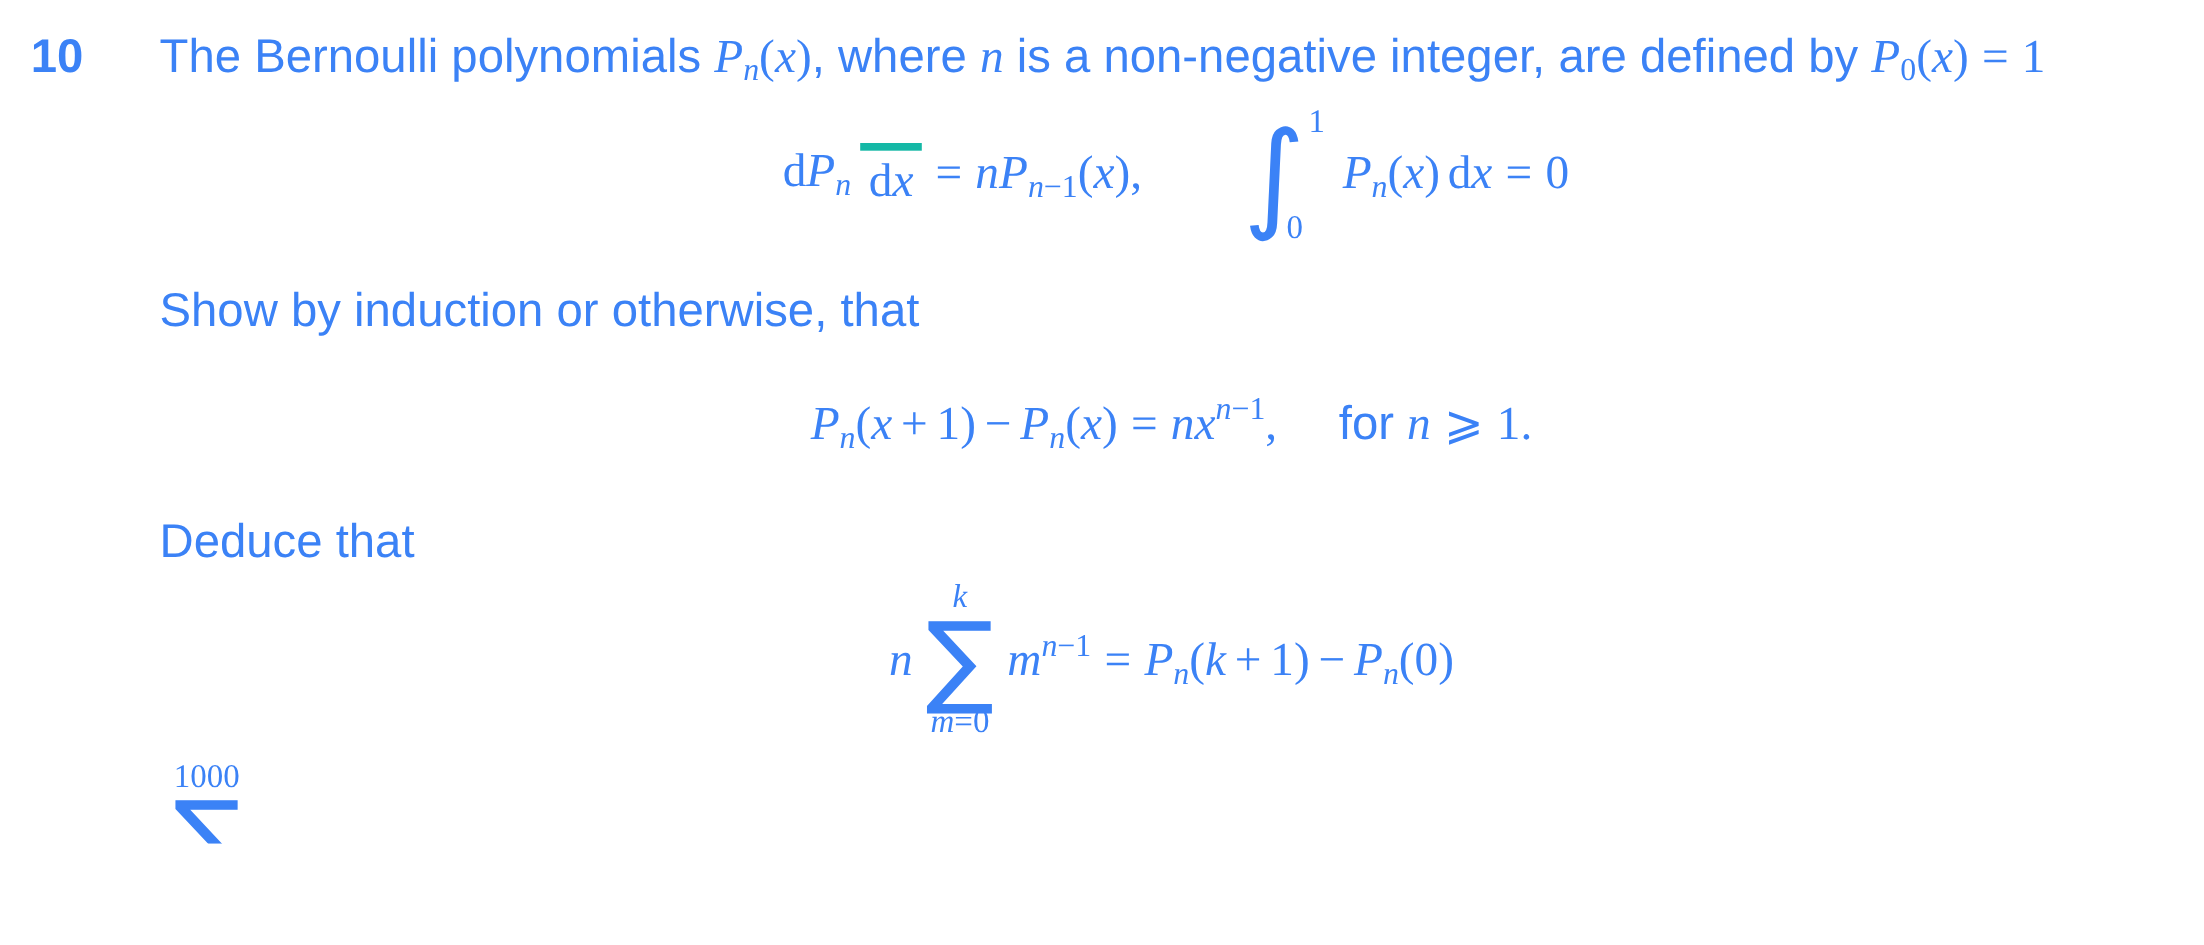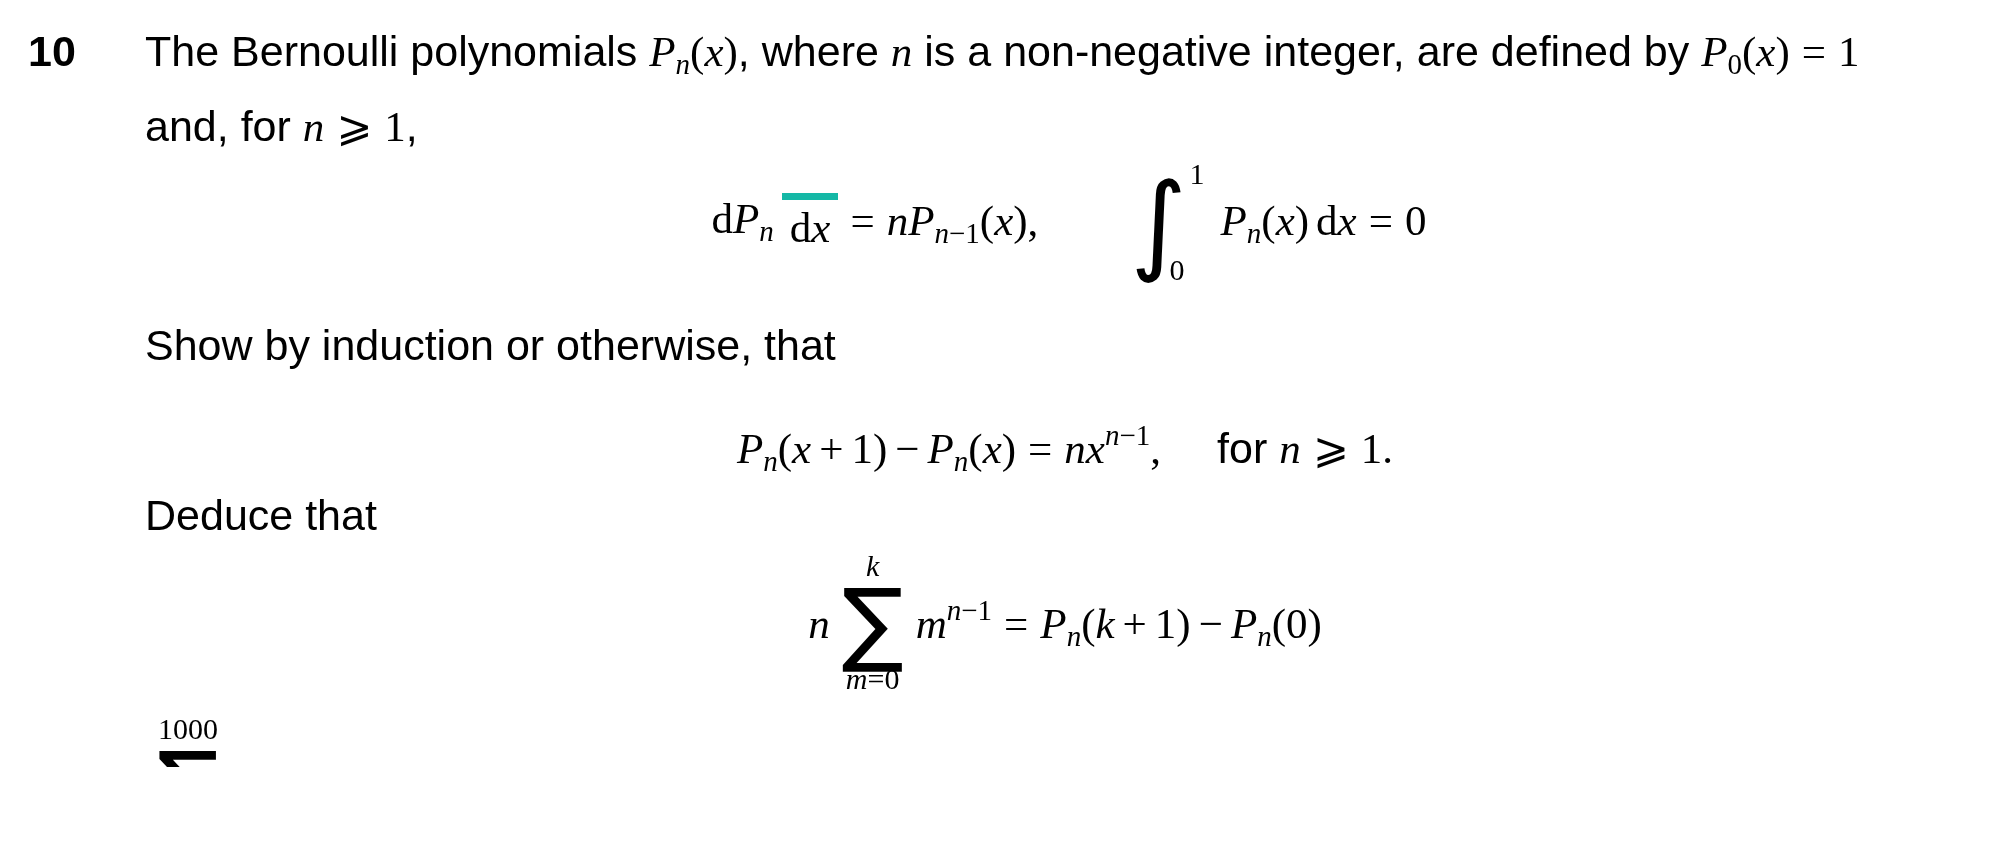--- a/index.html
+++ b/index.html
@@ -1,38 +1,38 @@
 <!DOCTYPE html>
 <html><head>
 <meta charset="utf-8">
 <style>
   html,body { margin:0; padding:0; background:#ffffff; }
   .page {
     position:relative; width:2004px; height:767px;
-    background:#ffffff; color:#000000; overflow:hidden;
+    background:#ffffff; color:#3b82f6; overflow:hidden;
     font-family:"Liberation Sans", sans-serif; font-size:43px;
   }
   .qnum { position:absolute; left:28px; top:20px; font-weight:bold; line-height:62px; }
   .content { position:absolute; left:145px; top:20px; width:1840px; }
   .textline { line-height:62px; white-space:nowrap; }
   .it { }
   .mi { font-family:"Liberation Serif", serif; font-style:italic; }
   .mr { font-family:"Liberation Serif", serif; font-style:normal; }
   .sub { font-size:29px; vertical-align:-8px; }
   .sup { font-size:29px; vertical-align:18px; }
   .rel { padding:0 12px; }
   .bin { padding:0 8px; }
   .geq { font-family:"DejaVu Sans", sans-serif; font-style:normal; }
   .mrow { white-space:nowrap; }
 
   .eqrow { display:flex; justify-content:center; align-items:center; }
   #eq1 { height:126px; margin-top:2px; }
   #show-line { margin-top:28px; }
   #eq2 { height:72px; margin-top:36px; }
-  #deduce-line { }
+  #deduce-line { margin-top:40px; }
   #eq3 { height:150px; margin-top:2px; }
   #hence-line { height:160px; margin-top:8px; display:flex; justify-content:flex-start; align-items:center; }
 
   .frac { display:inline-flex; align-items:center; text-align:center; line-height:1.15; }
   .frac .num { padding:0 8px 3px; }
   .frac .den { border-top:7px solid #14b8a6; padding:3px 8px 0; }
 
   .sumblock { display:inline-flex; flex-direction:column; align-items:center; margin:0 12px; }
   .sum-upper, .sum-lower { font-size:30px; line-height:1.15; font-family:"Liberation Serif", serif; }
   .sum-glyph { font-size:92px; line-height:0.85; font-family:"DejaVu Sans", sans-serif; }
@@ -49,21 +49,20 @@
 </head>
 <body>
 
 <div class="page">
   <div class="qnum">10</div>
 
   <div class="content">
 
     <div class="textline"><span>The </span><span class="it">Bernoulli polynomials</span> <span class="mrow"><span class="mi">P</span><span class="sub"><span class="mi">n</span></span><span class="mr">(</span><span class="mi">x</span><span class="mr">)</span></span><span>, where </span><span class="mi">n</span><span> is a non-negative integer, are defined by </span><span class="mrow"><span class="mi">P</span><span class="sub mr">0</span><span class="mr">(</span><span class="mi">x</span><span class="mr">)</span><span class="mr rel">=</span><span class="mr">1</span></span></div>
 
-    <div class="textline"><span>and, for </span><span class="mrow"><span class="mi">n</span><span class="mr rel geq">⩾</span><span class="mr">1</span></span><span>,</span></div>
 
     <div class="eqrow" id="eq1">
       <span class="frac">
           <span class="num mrow"><span class="mr">d</span><span class="mi">P</span><span class="sub"><span class="mi">n</span></span></span>
           <span class="den mrow"><span class="mr">d</span><span class="mi">x</span></span>
         </span>
       <span class="mrow"><span class="mr rel">=</span><span class="mi">n</span><span class="mi">P</span><span class="sub"><span class="mi">n</span><span class="mr">−</span><span class="mr">1</span></span><span class="mr">(</span><span class="mi">x</span><span class="mr">)</span><span class="mr">,</span></span>
       <span class="gap-lg"></span>
       <span class="intblock"><span class="int-glyph">∫</span><span class="int-upper mr">1</span><span class="int-lower mr">0</span></span>
       <span class="mrow"><span class="mi">P</span><span class="sub"><span class="mi">n</span></span><span class="mr">(</span><span class="mi">x</span><span class="mr">)</span><span class="mr dx-d">d</span><span class="mi">x</span><span class="mr rel">=</span><span class="mr">0</span></span>

